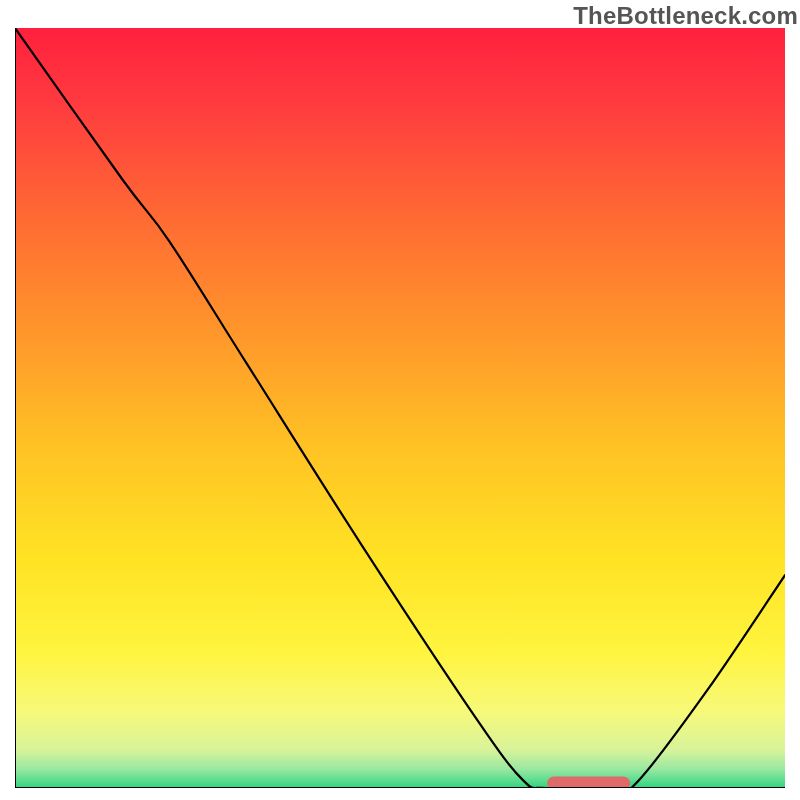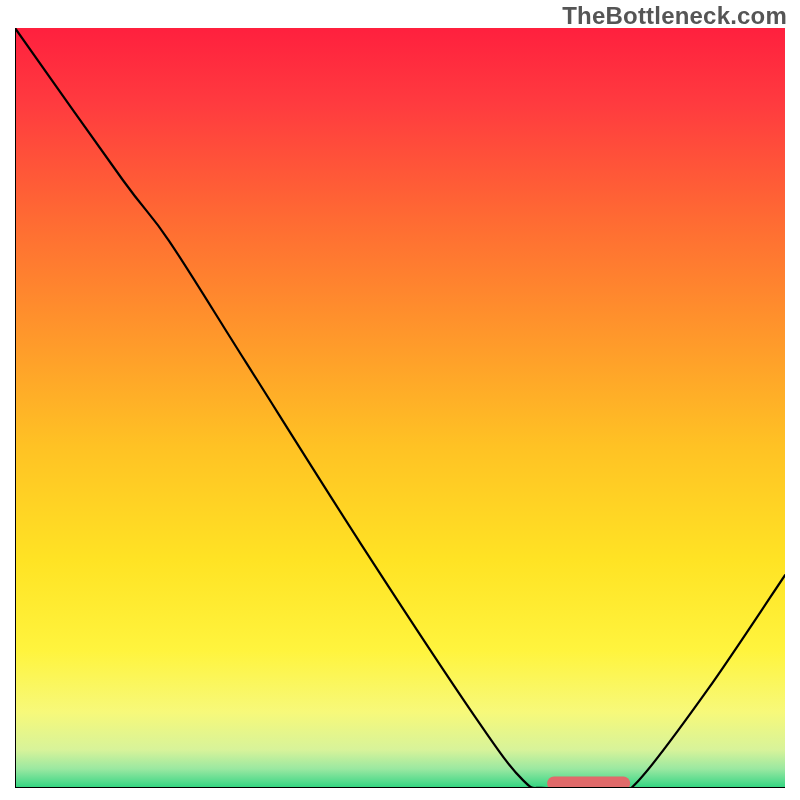--- a/index.html
+++ b/index.html
@@ -11,21 +11,21 @@
     font-family: Arial, Helvetica, sans-serif;
   }
   .container {
     position: relative;
     width: 800px;
     height: 800px;
   }
   .watermark {
     position: absolute;
     top: 2px;
-    right: 13px;
+    right: 2px;
     font-size: 24px;
     font-weight: 600;
     color: #555555;
     letter-spacing: 0.2px;
   }
   .plot {
     position: absolute;
     left: 15px;
     top: 28px;
     width: 770px;

